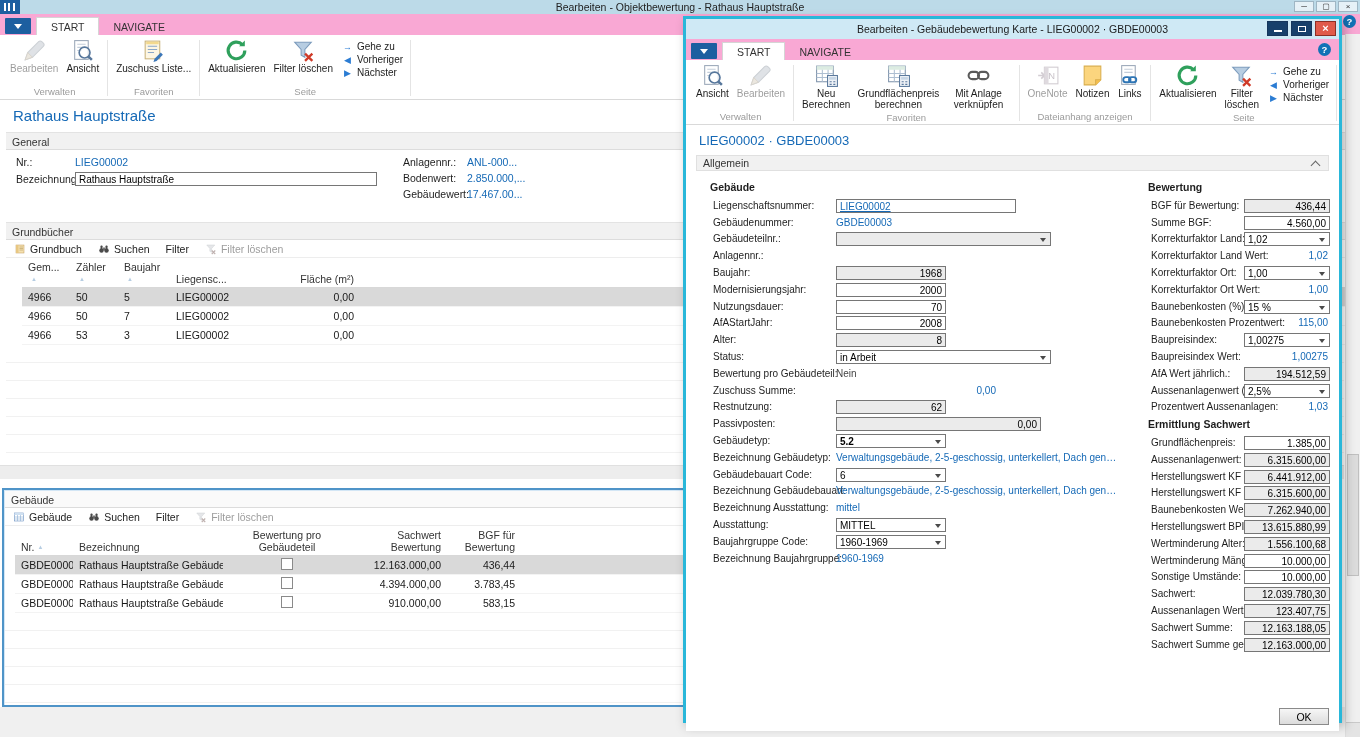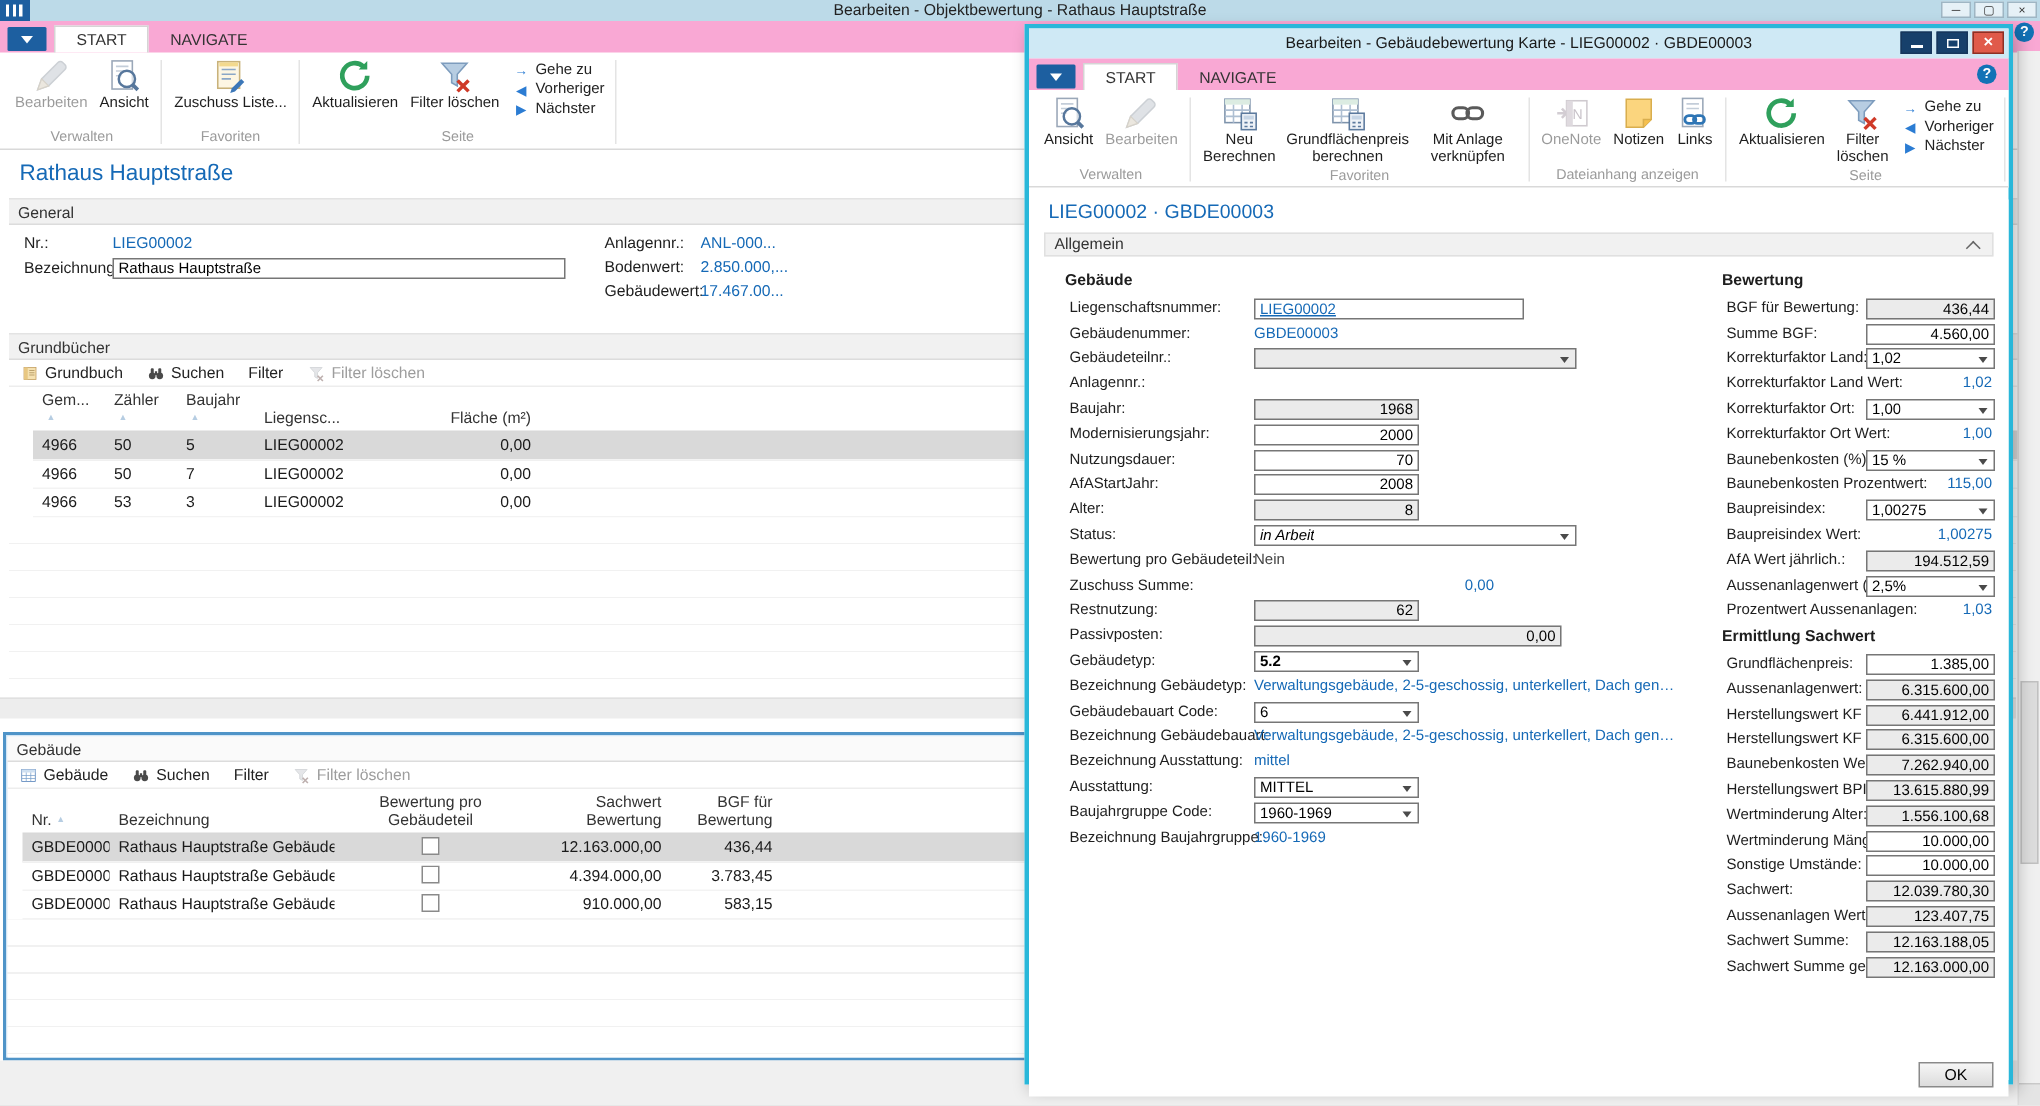--- a/index.html
+++ b/index.html
@@ -570,21 +570,21 @@
             <div class="frow">
               <div class="flabel">AfAStartJahr:</div>
               <div class="fctl finput right" style="width: 110px;">2008</div>
             </div>
             <div class="frow">
               <div class="flabel">Alter:</div>
               <div class="fctl finput dis right" style="width: 110px;">8</div>
             </div>
             <div class="frow">
               <div class="flabel">Status:</div>
-              <div class="fctl fselect" style="width: 215px; font-style: italic;"><div class="selval">in Arbeit</div><div class="caret"></div></div>
+              <div class="fctl fselect" style="width: 215px;"><div class="selval">in Arbeit</div><div class="caret"></div></div>
             </div>
             <div class="frow">
               <div class="flabel">Bewertung pro Gebäudeteil:</div>
               <div class="fctl ftext">Nein</div>
             </div>
             <div class="frow">
               <div class="flabel">Zuschuss Summe:</div>
               <div class="fctl fblue" style="width: 160px;">0,00</div>
             </div>
             <div class="frow">

